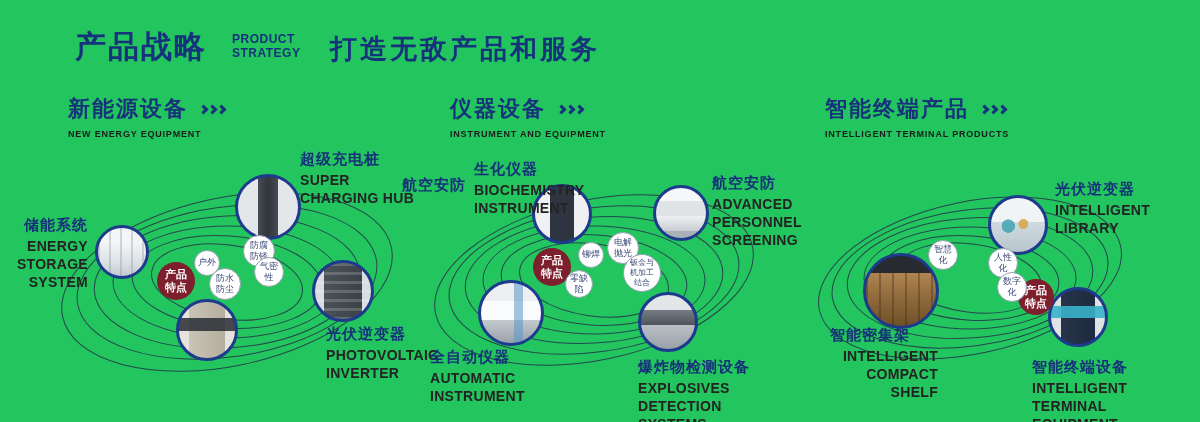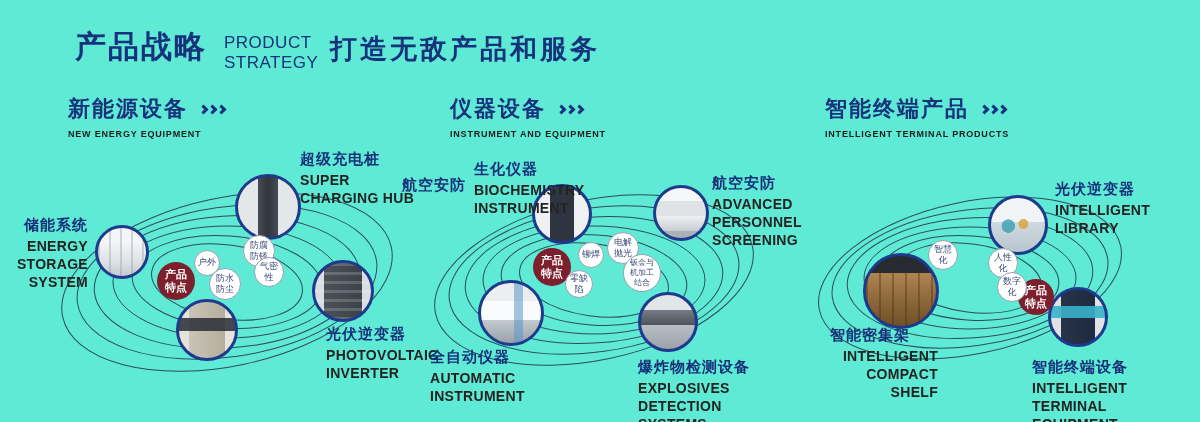--- a/index.html
+++ b/index.html
@@ -1,22 +1,22 @@
 <!DOCTYPE html>
 <html><head>
 <meta charset="utf-8">
 <style>
   * { margin:0; padding:0; box-sizing:border-box; }
   html,body { width:1200px; height:422px; }
   body { background:#fff; font-family:"Liberation Sans", sans-serif; overflow:hidden; }
-  .stage { position:relative; width:1200px; height:422px; background:#5eead4; }
+  .stage { position:relative; width:1200px; height:422px; background:#22c55e; }
 
   
   .hdr-title { position:absolute; left:75px; top:26px; font-size:31px; font-weight:bold; color:#17327c; letter-spacing:2px; }
-  .hdr-sub { position:absolute; left:224px; top:33px; font-size:17px; font-weight:normal; color:#17327c; line-height:1.15; letter-spacing:0.5px; }
+  .hdr-sub { position:absolute; left:232px; top:33px; font-size:12px; font-weight:bold; color:#17327c; line-height:1.15; letter-spacing:0.5px; }
   .hdr-sub span { display:block; }
   .hdr-tagline { position:absolute; left:330px; top:31px; font-size:27px; font-weight:bold; color:#17327c; letter-spacing:3px; }
 
   
   .sec-head { position:absolute; }
   .sec-title-row { display:flex; align-items:center; }
   .sec-title { font-size:22px; font-weight:bold; color:#17327c; letter-spacing:2px; }
   .chevrons { margin-left:10px; display:inline-flex; align-items:center; }
   .chevrons i { display:inline-block; width:7px; height:7px; border-top:3px solid #17327c; border-right:3px solid #17327c; transform:rotate(45deg); margin-left:2px; }
   .sec-sub { margin-top:5px; font-size:9px; font-weight:bold; color:#1c1c1c; letter-spacing:0.8px; }

